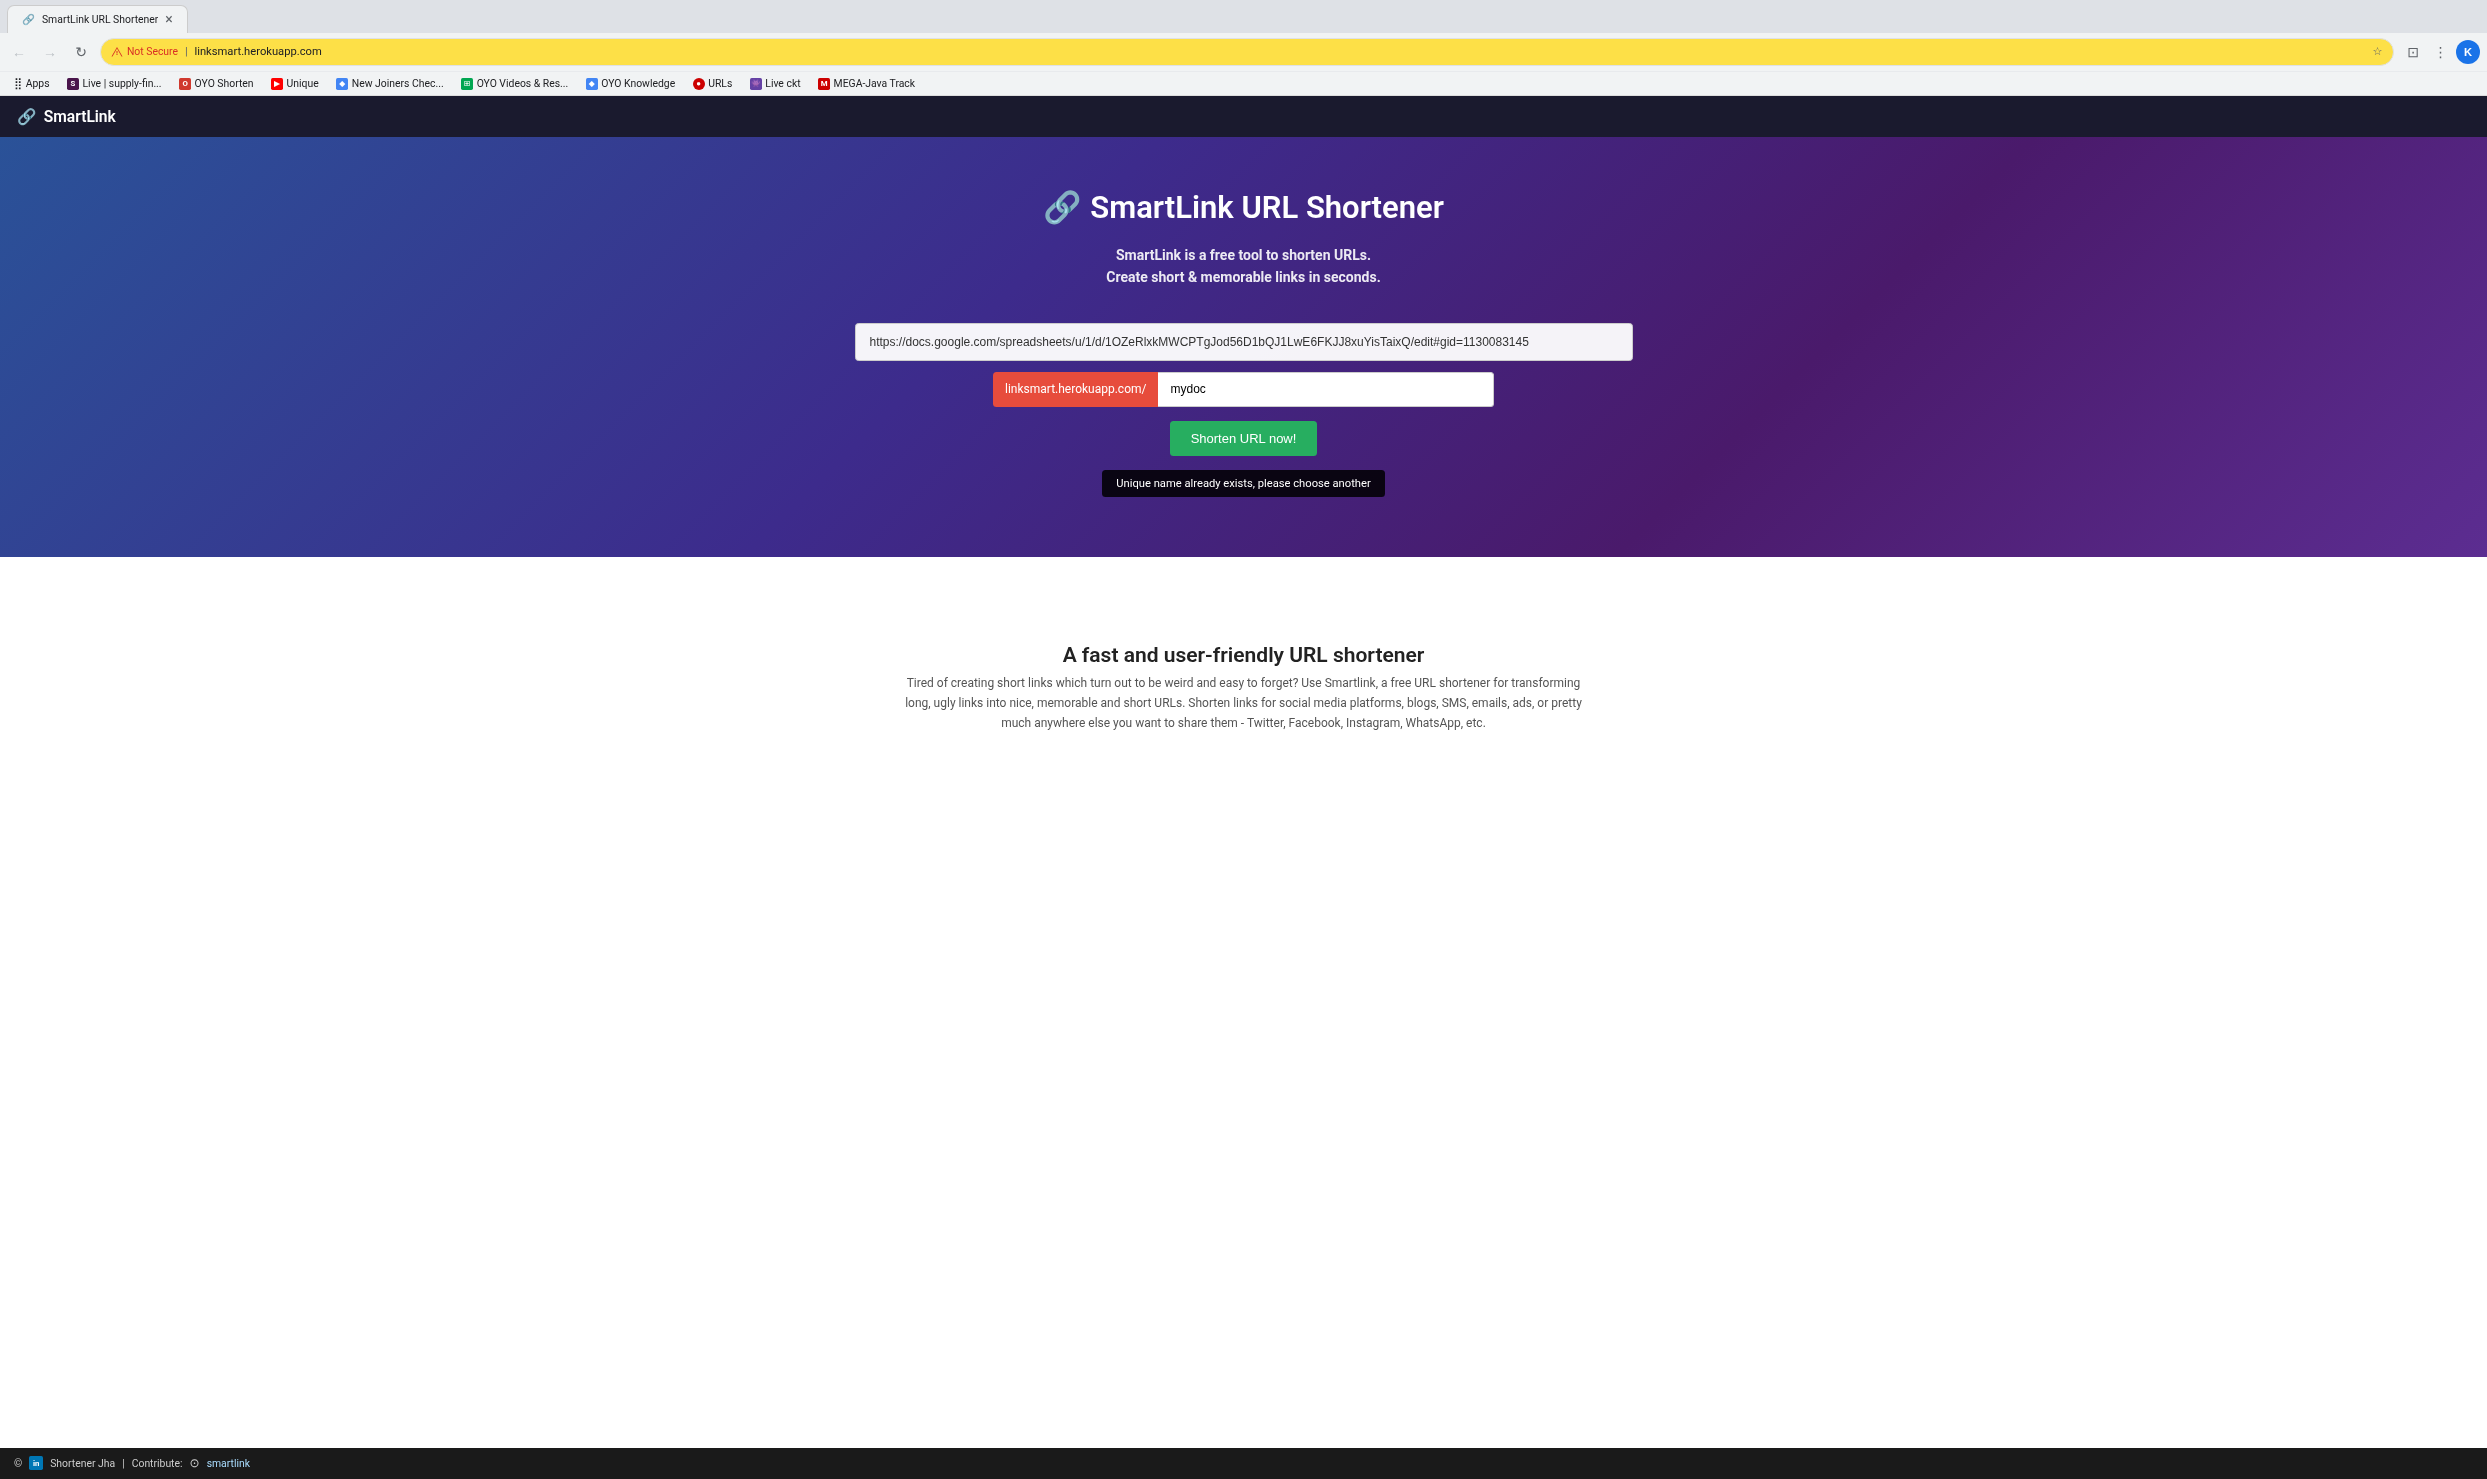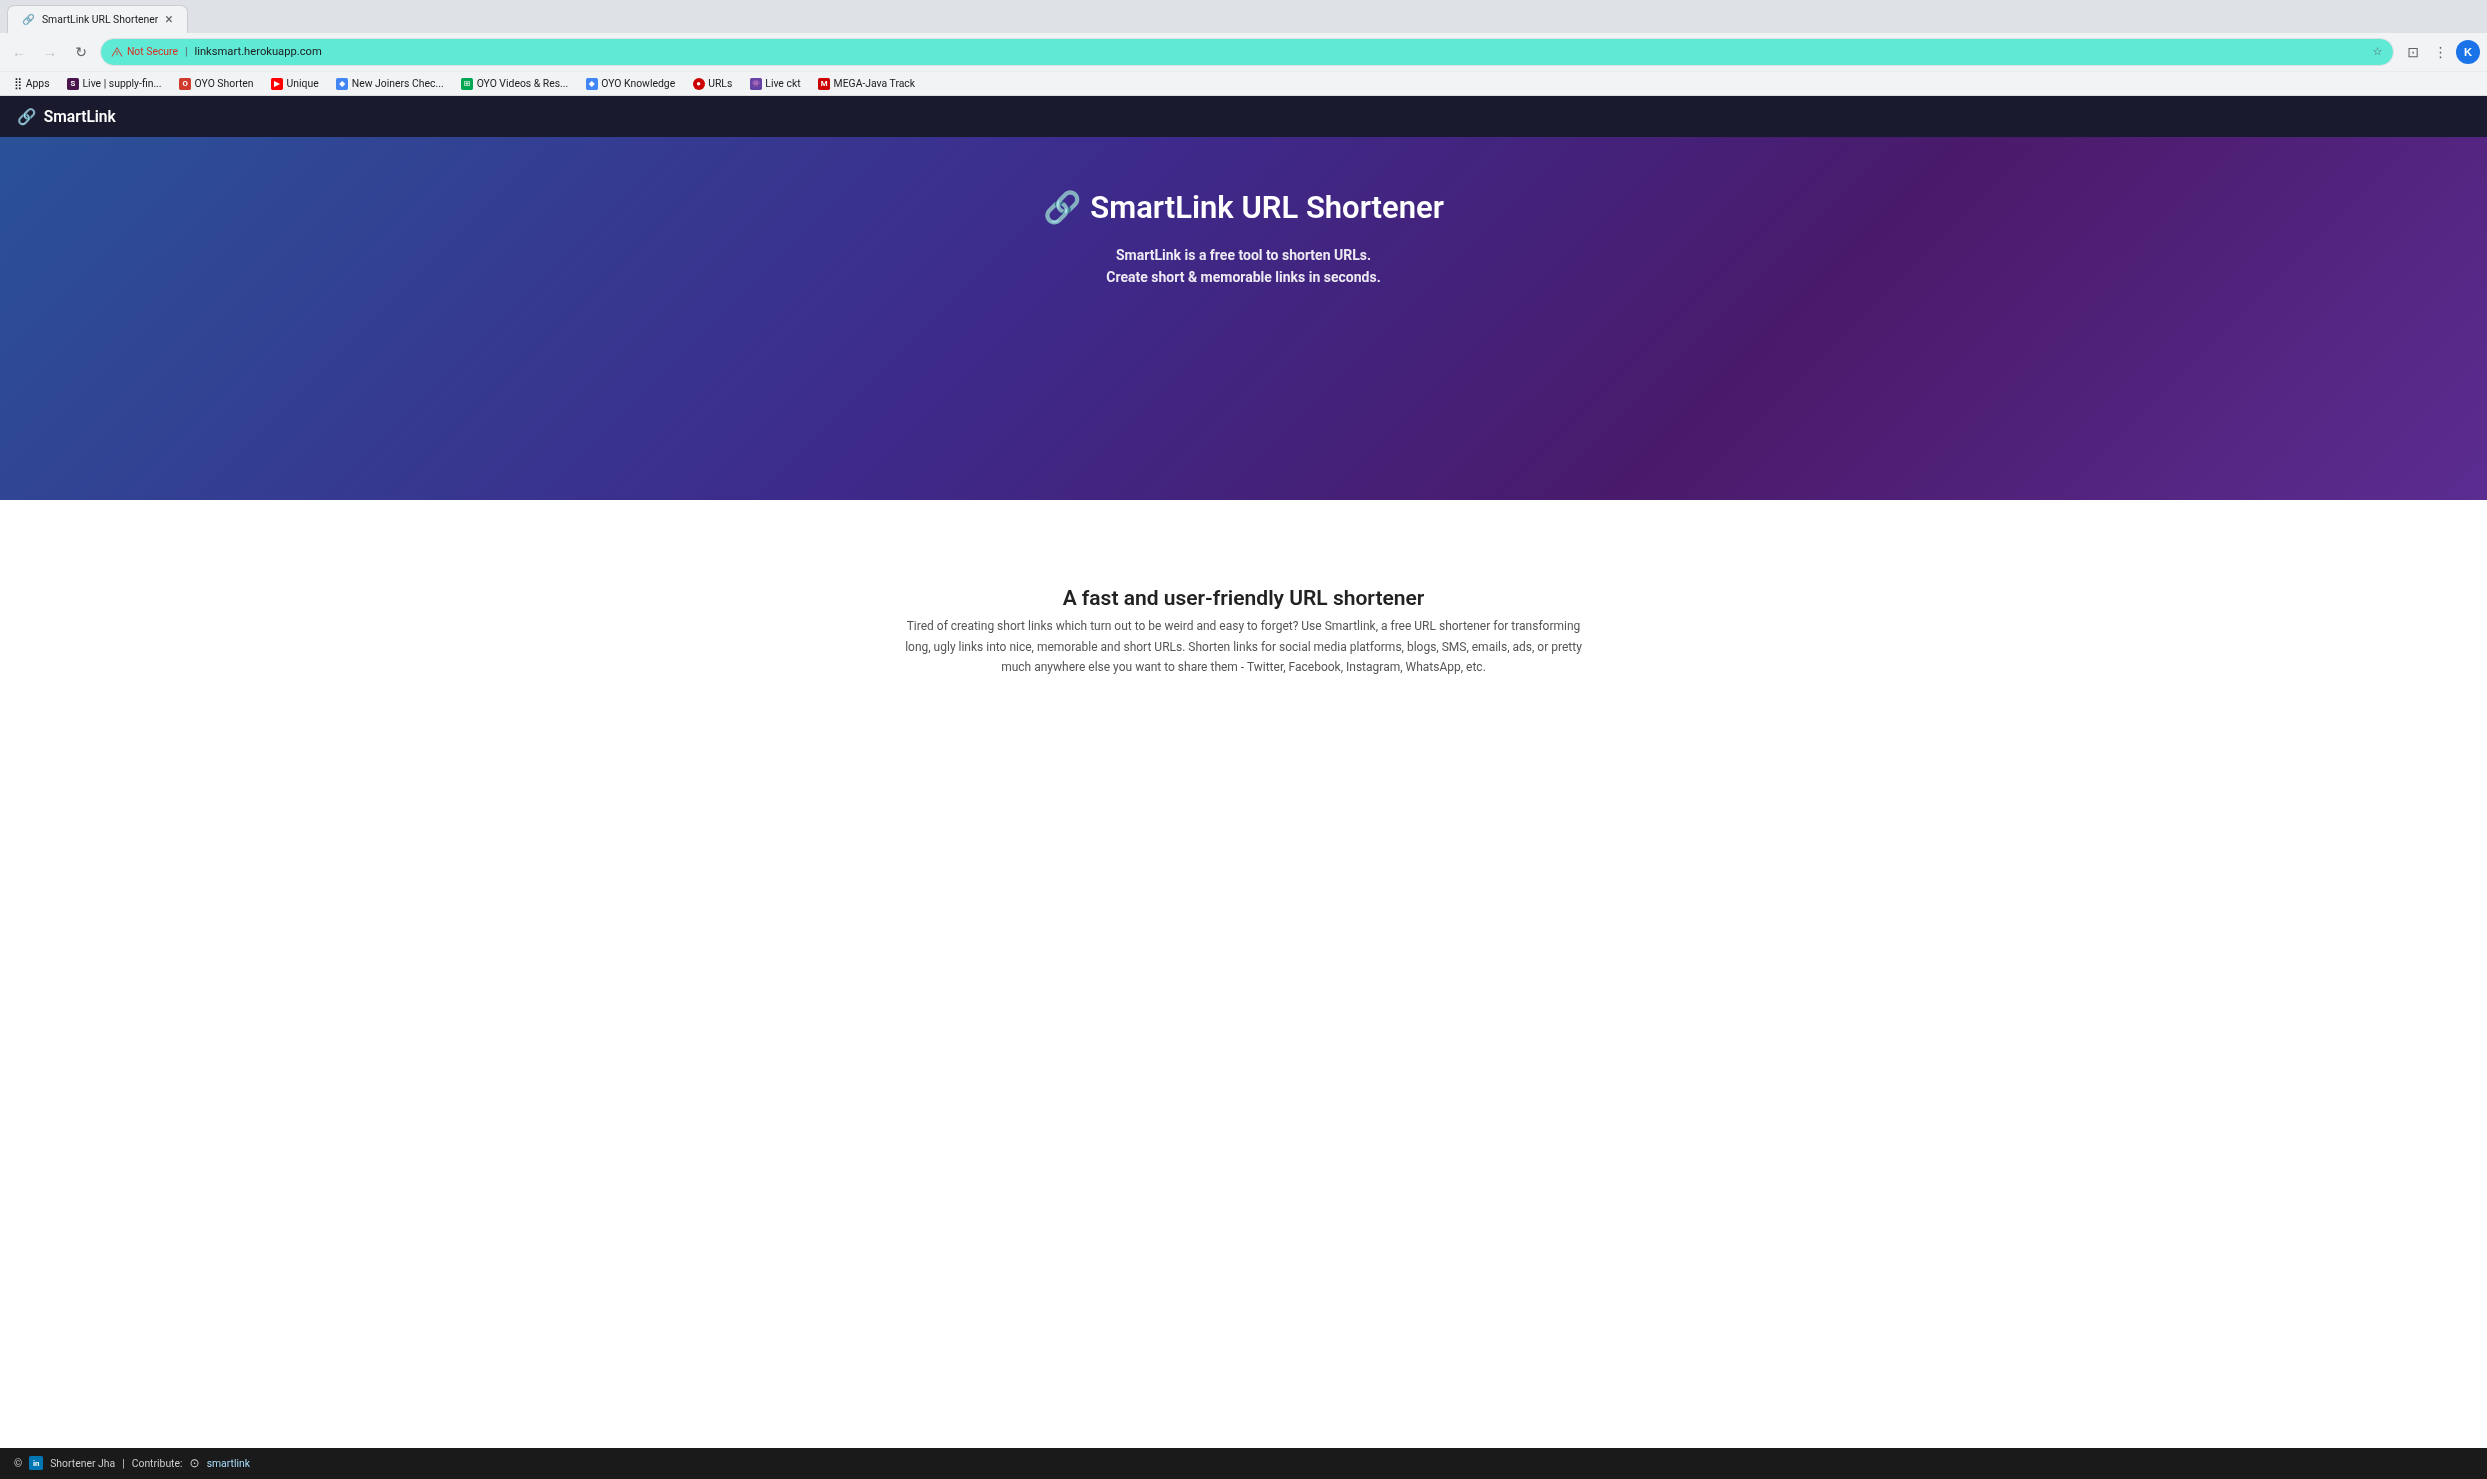--- a/index.html
+++ b/index.html
@@ -32,21 +32,21 @@
       display: flex; align-items: center; justify-content: center;
       cursor: pointer;
       color: #5f6368;
       font-size: 14px;
     }
     .nav-btn.disabled { color: #bdc1c6; cursor: default; }
     .address-bar {
       flex: 1;
       height: 28px;
       border-radius: 14px;
-      background: #5eead4;
+      background: #fde047;
       border: 0.9px solid #dfe1e5;
       display: flex;
       align-items: center;
       padding: 0 10.4px;
       gap: 5.2px;
       font-size: 11.2px;
       color: #202124;
     }
     .address-bar .security-warning {
       display: flex; align-items: center; gap: 3.5px;
@@ -345,20 +345,32 @@
 <div class="hero-section">
   <h1 class="hero-title">
     <span>🔗</span>
     <span>SmartLink URL Shortener</span>
   </h1>
   <p class="hero-subtitle">
     <span>SmartLink is a free tool to shorten URLs.</span><br>
     <span>Create short &amp; memorable links in seconds.</span>
   </p>
 
+  <div class="url-input-area">
+    <input class="long-url-input" type="text" value="https://docs.google.com/spreadsheets/u/1/d/1OZeRlxkMWCPTgJod56D1bQJ1LwE6FKJJ8xuYisTaixQ/edit#gid=1130083145" style="">
+
+    <div class="short-url-row">
+      <span class="short-url-prefix">linksmart.herokuapp.com/</span>
+      <input class="short-url-suffix" type="text" value="mydoc" style="">
+    </div>
+
+    <button class="shorten-btn">Shorten URL now!</button>
+
+    <div class="error-tooltip">Unique name already exists, please choose another</div>
+  </div>
 </div>
 
 <div style="background:#fff; padding: 43px 17.3px 86px;">
   <div class="content-section">
     <h2>A fast and user-friendly URL shortener</h2>
     <p>Tired of creating short links which turn out to be weird and easy to forget? Use Smartlink, a free URL shortener for transforming long, ugly links into nice, memorable and short URLs. Shorten links for social media platforms, blogs, SMS, emails, ads, or pretty much anywhere else you want to share them - Twitter, Facebook, Instagram, WhatsApp, etc.</p>
   </div>
 </div>
 
 <div class="footer">

